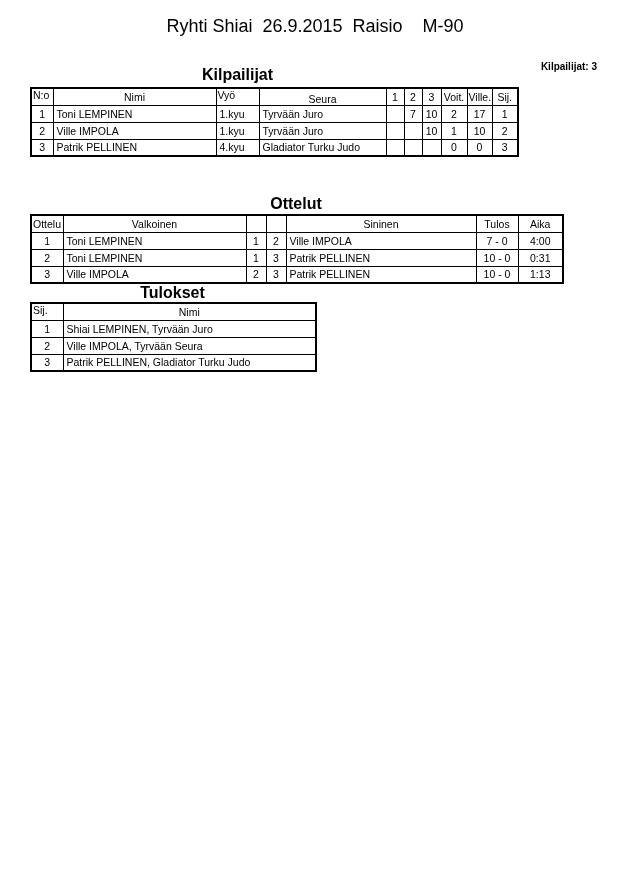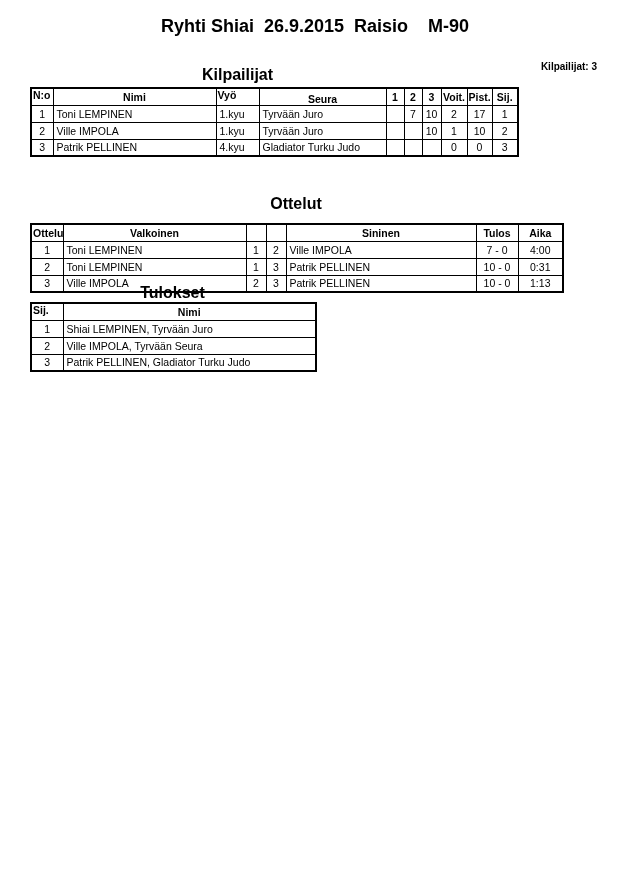--- a/index.html
+++ b/index.html
@@ -5,53 +5,53 @@
   * { margin:0; padding:0; box-sizing:border-box; }
   html,body { background:#fff; }
   body {
     width:630px; height:891px;
     position:relative;
     font-family:"Liberation Sans", sans-serif;
     color:#000;
   }
   .title {
     position:absolute; top:16px; left:0; width:100%;
-    text-align:center; font-size:18px; font-weight:bold;
+    text-align:center; font-size:18px; font-weight:normal;
     white-space:pre;
   }
   .count {
     position:absolute; top:53px; right:33px;
     font-size:10px; font-weight:bold;margin-top:8px;
   }
   .sec-heading {
     position:absolute; font-size:16px; font-weight:bold; text-align:center;
   }
   #h-kilpailijat { top:66px; left:30px; width:415px; }
   #h-ottelut     { top:195px; left:30px; width:532px; }
   #h-tulokset    { top:284px; left:30px; width:285px; }
 
   table {
     position:absolute;
     border-collapse:collapse;
     table-layout:fixed;
     border:2px solid #000;
   }
   #t-kilpailijat { top:87px;  left:30px; width:487px; }
-  #t-ottelut     { top:223px; left:30px; width:532px; }
+  #t-ottelut     { top:214px; left:30px; width:532px; }
   #t-tulokset    { top:302px; left:30px; width:285px; }
 
   th, td {
     border:1px solid #000;
     font-size:10.5px;
     height:17px;
     padding:0 3px;
     white-space:nowrap;
     vertical-align:middle;
   }
-  th { font-weight:bold; text-align:center; padding:0 1px; }
+  th { font-weight:normal; text-align:center; padding:0 1px; }
   .ta-l { text-align:left; }
   .ta-c { text-align:center; }
   .va-t { vertical-align:top; }
   .va-b { vertical-align:bottom; }
 </style>
 </head>
 <body>
 
 <div class="title">Ryhti Shiai  26.9.2015  Raisio    M-90</div>
 <div class="count">Kilpailijat: 3</div>
@@ -73,21 +73,21 @@
   <thead>
     <tr>
       <th class="ta-l va-t">N:o</th>
       <th>Nimi</th>
       <th class="ta-l va-t">Vyö</th>
       <th class="va-b">Seura</th>
       <th>1</th>
       <th>2</th>
       <th>3</th>
       <th>Voit.</th>
-      <th>Pist.</th>
+      <th>Ville.</th>
       <th>Sij.</th>
     </tr>
   </thead>
   <tbody>
     <tr>
       <td class="ta-c">1</td>
       <td class="ta-l">Toni LEMPINEN</td>
       <td class="ta-l">1.kyu</td>
       <td class="ta-l">Tyrvään Juro</td>
       <td class="ta-c"></td>

